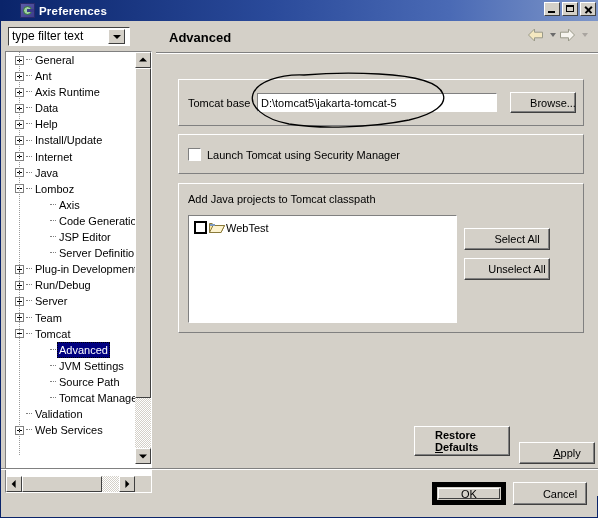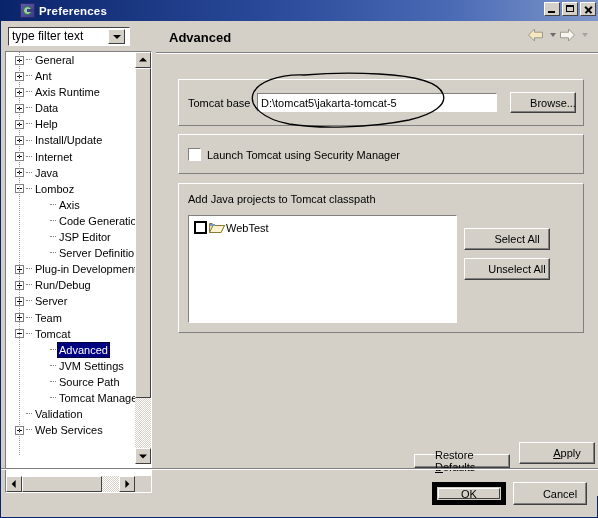--- a/index.html
+++ b/index.html
@@ -691,21 +691,21 @@
         </div>
 
         <div class="btn" style="left:285px; top:74px; width:86px; height:22px;">
           <span>Unselect All</span>
         </div>
         <div class="btn" style="left:285px; top:44px; width:86px; height:22px;">
           <span>Select All</span>
         </div>
       </div>
 
-      <div class="btn" style="left:258px; top:433px; width:96px; height:14px;">
+      <div class="btn" style="left:258px; top:405px; width:96px; height:30px;font-weight:bold;">
         <span>Restore <u>D</u>efaults</span>
       </div>
       <div class="btn" style="left:363px; top:421px; width:76px; height:22px;">
         <span><u>A</u>pply</span>
       </div>
     </div>
 
     <div id="btm-sep"></div>
 
     <div id="ok-btn">

